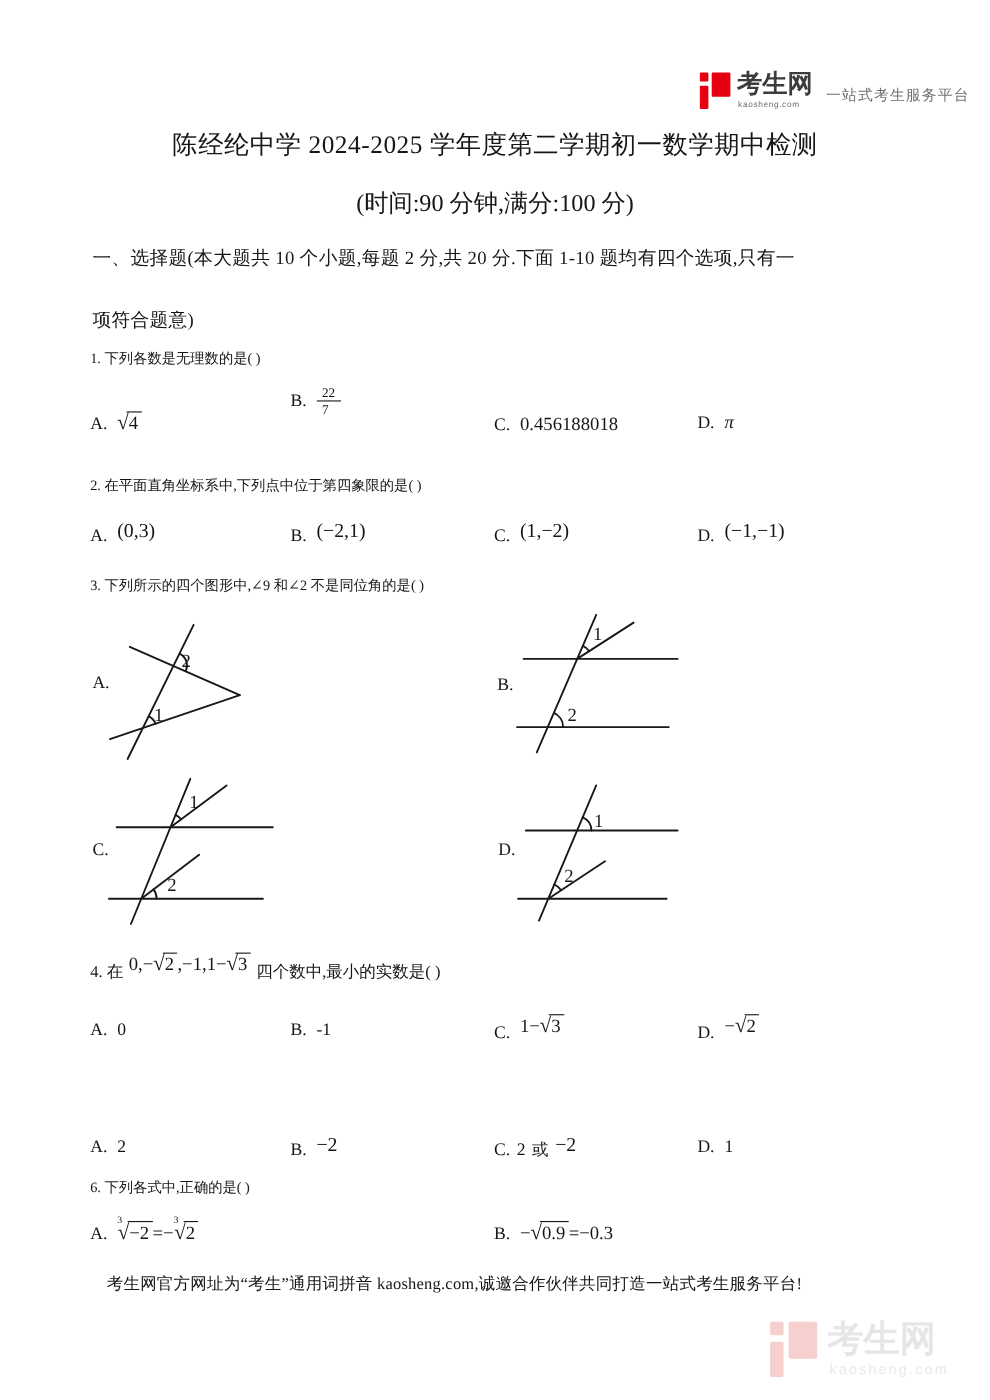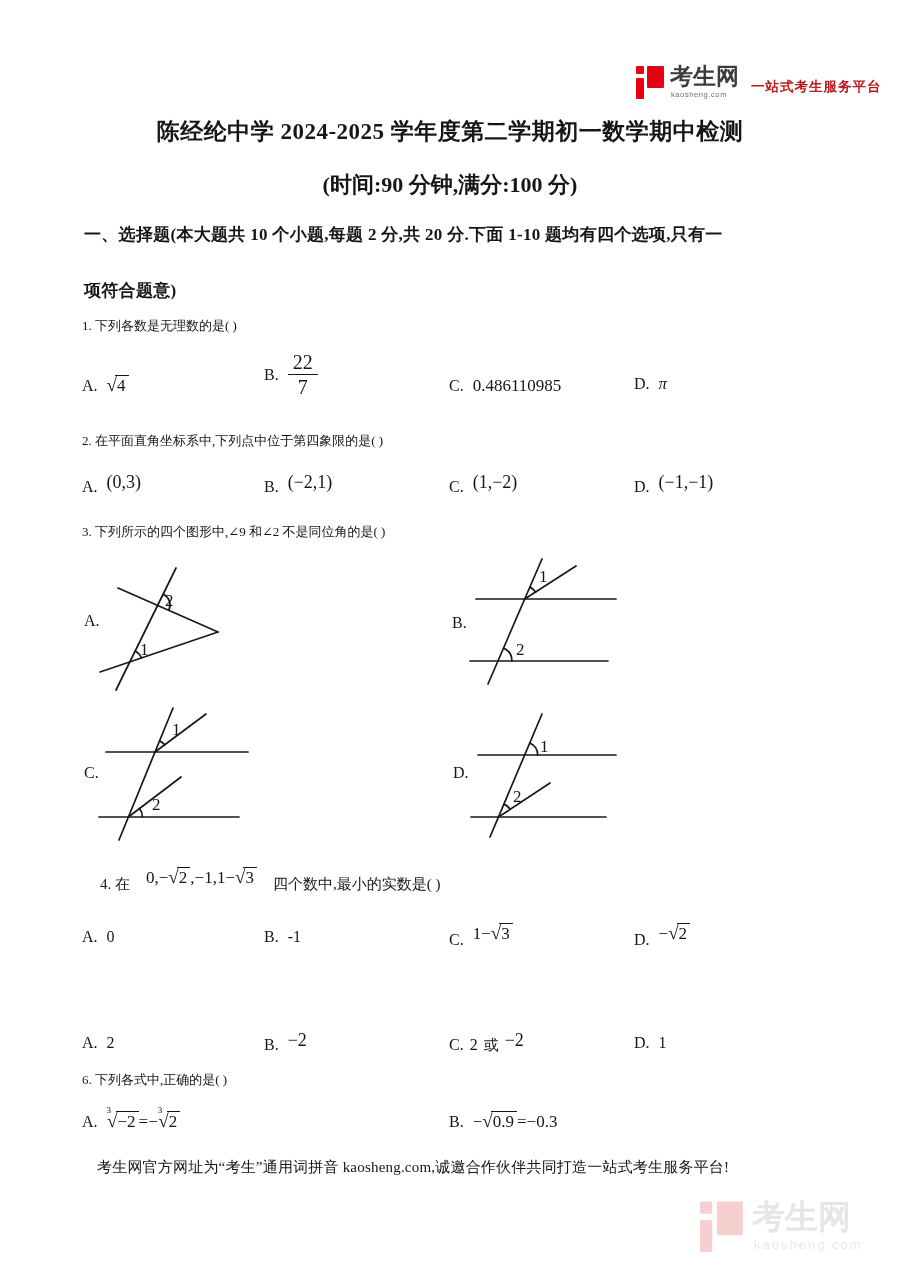--- a/index.html
+++ b/index.html
@@ -1,51 +1,51 @@
 <!DOCTYPE html>
 <html><head>
 <meta charset="utf-8">
 <style>
   *{margin:0;padding:0;box-sizing:border-box}
   html,body{background:#ffffff}
   .page{position:relative;width:900px;height:1273px;background:#fff;overflow:hidden;
         font-family:"Liberation Serif","DejaVu Serif",serif;color:#161616}
   .abs{position:absolute}
   .ctr{left:0;width:900px;text-align:center}
-  .b{font-weight:bold}
+  .b{font-weight:normal}
   .title{top:116px;font-size:23px;letter-spacing:.5px}
   .subtitle{top:170px;font-size:22px}
-  .sec{left:84px;font-size:17px;font-weight:bold;letter-spacing:.3px}
+  .sec{left:84px;font-size:17px;font-weight:normal;letter-spacing:.3px}
   .stem{left:82px;font-size:13px}
   .opt{display:flex;align-items:baseline;gap:9px;font-size:15px}
   .optc{display:flex;align-items:center;gap:9px;font-size:15px}
   .lab{font-size:16px}
   .mv{font-size:17px}
   .mv18{font-size:18px}
   .it{font-style:italic}
   .raise4{position:relative;top:-4px}
   .raise6{position:relative;top:-6px}
   .raise8{position:relative;top:-8px}
   .sqrt{white-space:nowrap}
   .sqrt::before{content:"√";font-size:1.12em}
   .sqrt .r{display:inline-block;border-top:1.4px solid currentColor;padding:1px 3px 0 2px;margin-left:-2px;line-height:1.05}
   .cbrt{white-space:nowrap}
   .ridx{font-size:9px;position:relative;top:-7px;margin-right:-4px}
-  .frac{display:inline-flex;flex-direction:column;text-align:center;font-size:20px;line-height:1.2}
+  .frac{display:inline-flex;flex-direction:column;text-align:left;font-size:12px;line-height:1.2}
   .frac .den{border-top:1.3px solid currentColor;padding:0 5px}
   .frac .num{padding:0 5px}
   .sup{font-size:10.5px;position:relative;top:-7px;margin-left:1px}
   svg.fig line,svg.fig path{stroke:#181818;stroke-width:1.7;fill:none;stroke-linecap:round}
   svg.fig text{font-size:17px;fill:#181818;font-family:"Liberation Serif","DejaVu Serif",serif}
   .figlab{font-size:16px}
   
   .logo{left:636px;top:65px;display:flex;align-items:flex-start;font-family:"Liberation Sans","DejaVu Sans",sans-serif}
   .logo-name{font-size:23px;font-weight:bold;color:#3c3c3c;line-height:23px;margin-left:4px}
   .logo-domain{font-size:7.5px;color:#6d6d6d;letter-spacing:.6px;margin-left:5px;margin-top:2px}
-  .logo-tag{font-size:13.5px;font-weight:bold;color:#b91c1c;margin-left:12px;margin-top:13px;letter-spacing:1px}
+  .logo-tag{font-size:13.5px;font-weight:normal;color:#737373;margin-left:12px;margin-top:13px;letter-spacing:1px}
   
   .footer{left:97px;top:1158px;font-size:15px;letter-spacing:.2px}
   .wm{left:700px;top:1200px;display:flex;align-items:flex-start;font-family:"Liberation Sans","DejaVu Sans",sans-serif}
   .wm-name{font-size:33px;font-weight:bold;color:#e6e6e6;line-height:34px;margin-left:6px}
   .wm-domain{font-size:13px;color:#e9e9e9;letter-spacing:2px;margin-left:8px;margin-top:3px}
 </style>
 </head>
 <body>
 
 <div class="page">
@@ -76,21 +76,21 @@
   </div>
   <div class="abs optc" style="left:264px;top:350px">
     <span class="lab">B.</span>
     <span class="frac">
       <span class="num">22</span>
       <span class="den">7</span>
     </span>
   </div>
   <div class="abs opt" style="left:449px;top:376px">
     <span class="lab">C.</span>
-    <span class="mv">0.486110985</span>
+    <span class="mv">0.456188018</span>
   </div>
   <div class="abs opt" style="left:634px;top:374px">
     <span class="lab">D.</span>
     <span class="mv it">π</span>
   </div>
 
   <div class="abs stem" style="top:432px">2. 在平面直角坐标系中,下列点中位于第四象限的是(  )</div>
   <div class="abs opt" style="left:82px;top:476px">
     <span class="lab">A.</span>
     <span class="mv18 raise4">(0,3)</span>
@@ -151,21 +151,21 @@
     <line x1="10" y1="57" x2="148" y2="57"></line>
     <line x1="3" y1="119" x2="138" y2="119"></line>
     <line x1="22" y1="139" x2="74" y2="16"></line>
     <line x1="30.5" y1="119" x2="82" y2="85"></line>
     <path d="M61.8,45 A13 13 0 0 1 69.7,57"></path>
     <path d="M36,106.1 A14 14 0 0 1 42.2,111.3"></path>
     <text x="72" y="54">1</text>
     <text x="45" y="104">2</text>
   </svg>
 
-  <div class="abs opt" style="left:100px;top:872px;gap:16px">
+  <div class="abs opt" style="left:82px;top:872px;gap:5px">
     <span>4. 在</span>
     <span class="mv raise6"><span>0,−</span><span class="sqrt"><span class="r">2</span></span><span>,−1,1−</span><span class="sqrt"><span class="r">3</span></span></span>
     <span>四个数中,最小的实数是(  )</span>
   </div>
   <div class="abs opt" style="left:82px;top:928px">
     <span class="lab">A.</span>
     <span class="lab">0</span>
   </div>
   <div class="abs opt" style="left:264px;top:928px">
     <span class="lab">B.</span>

